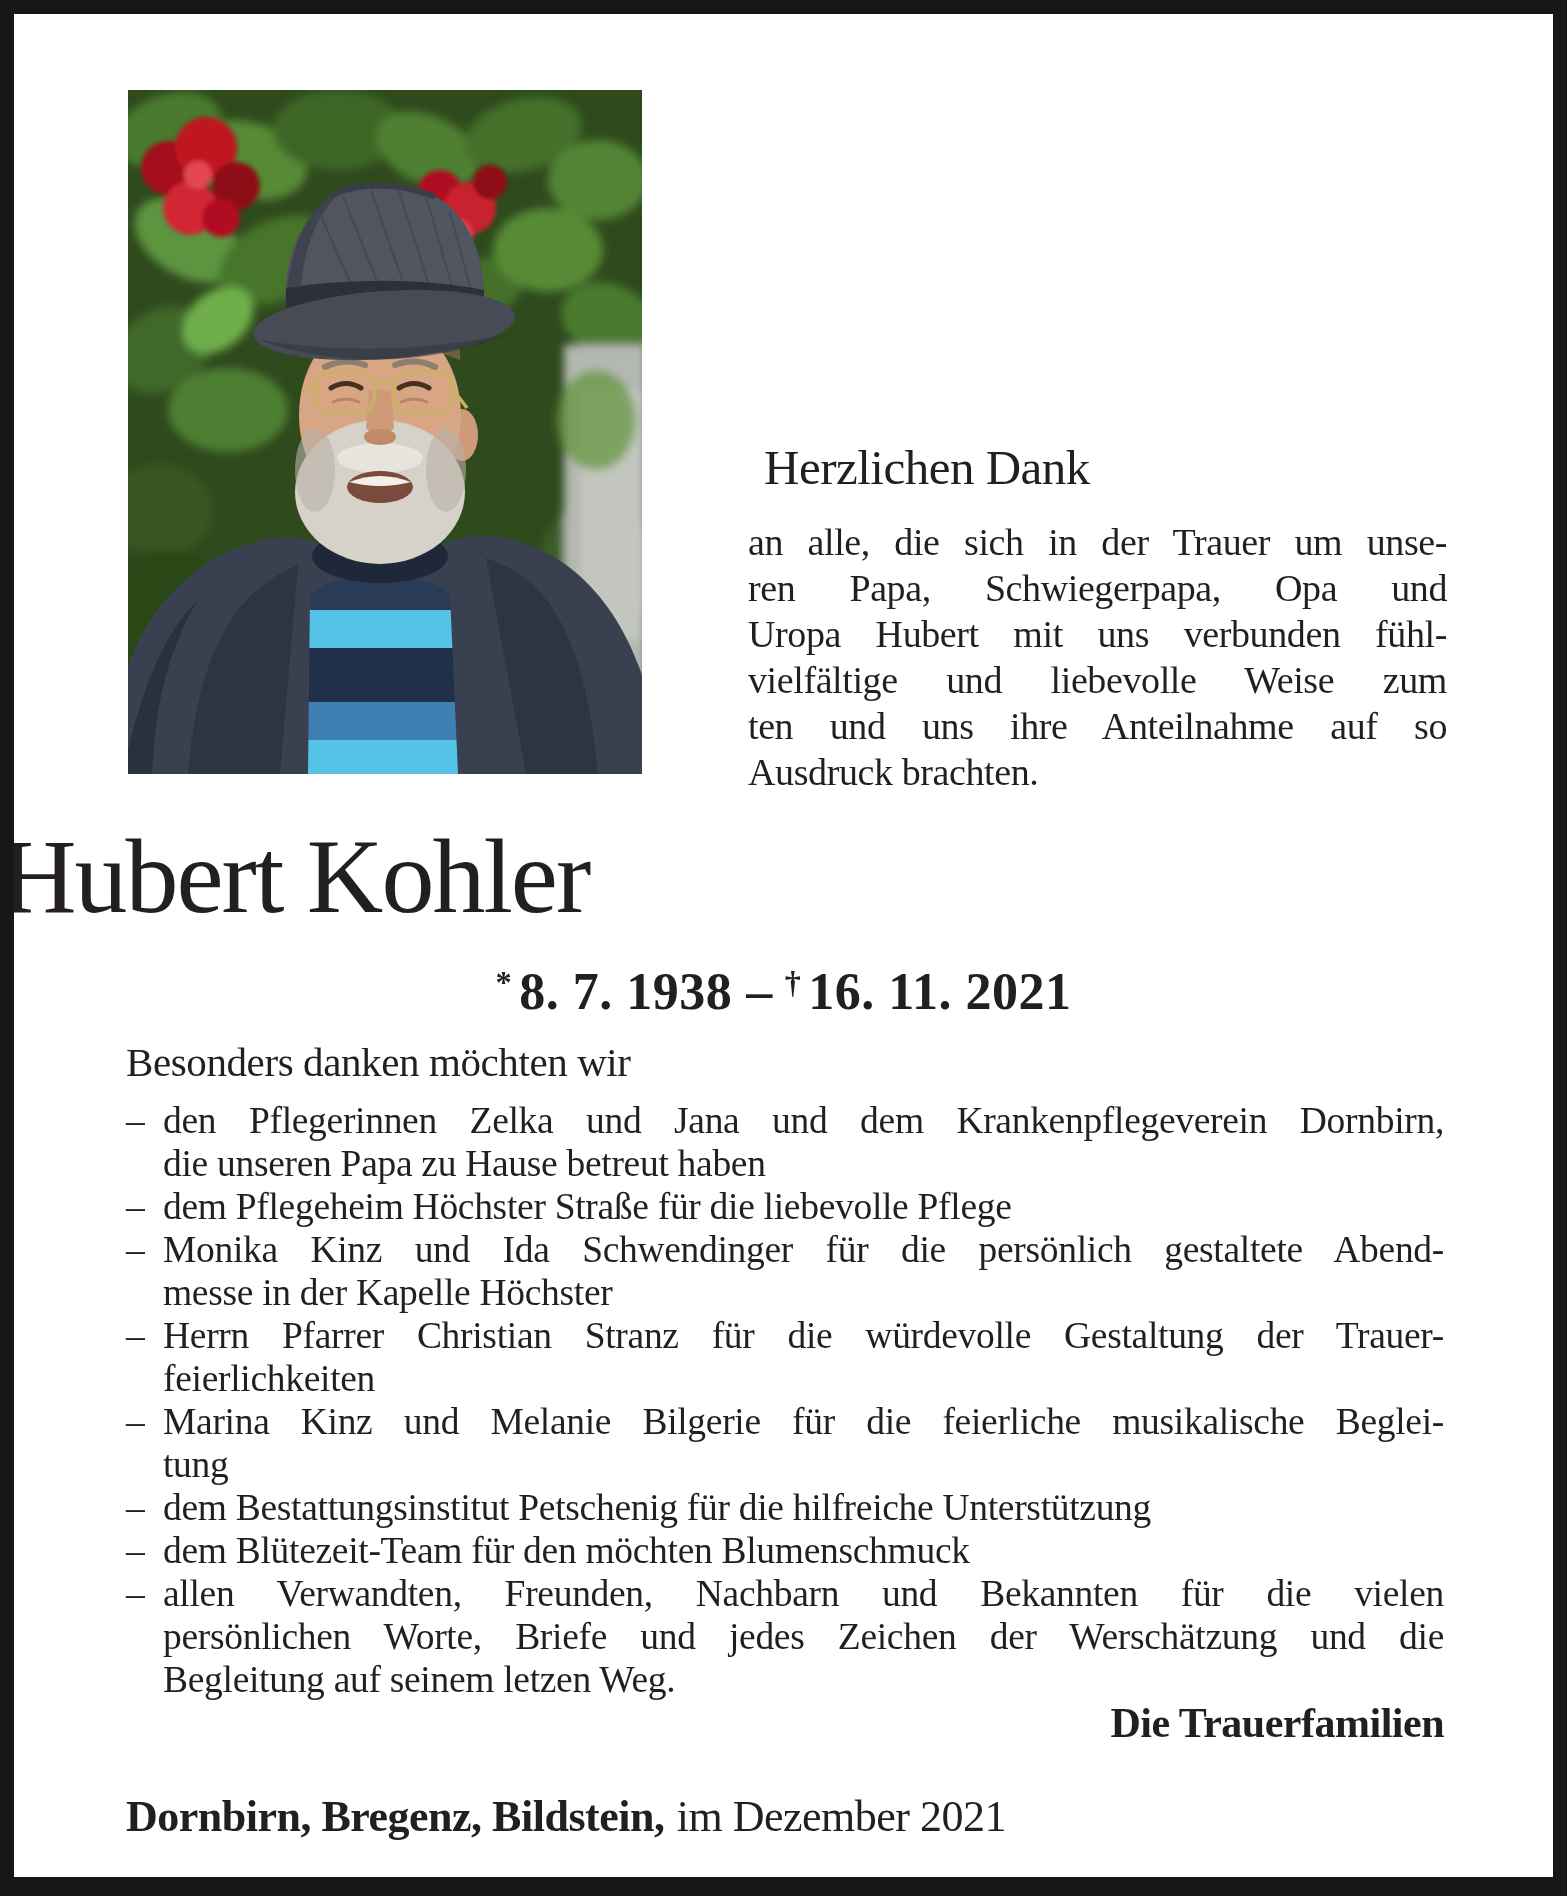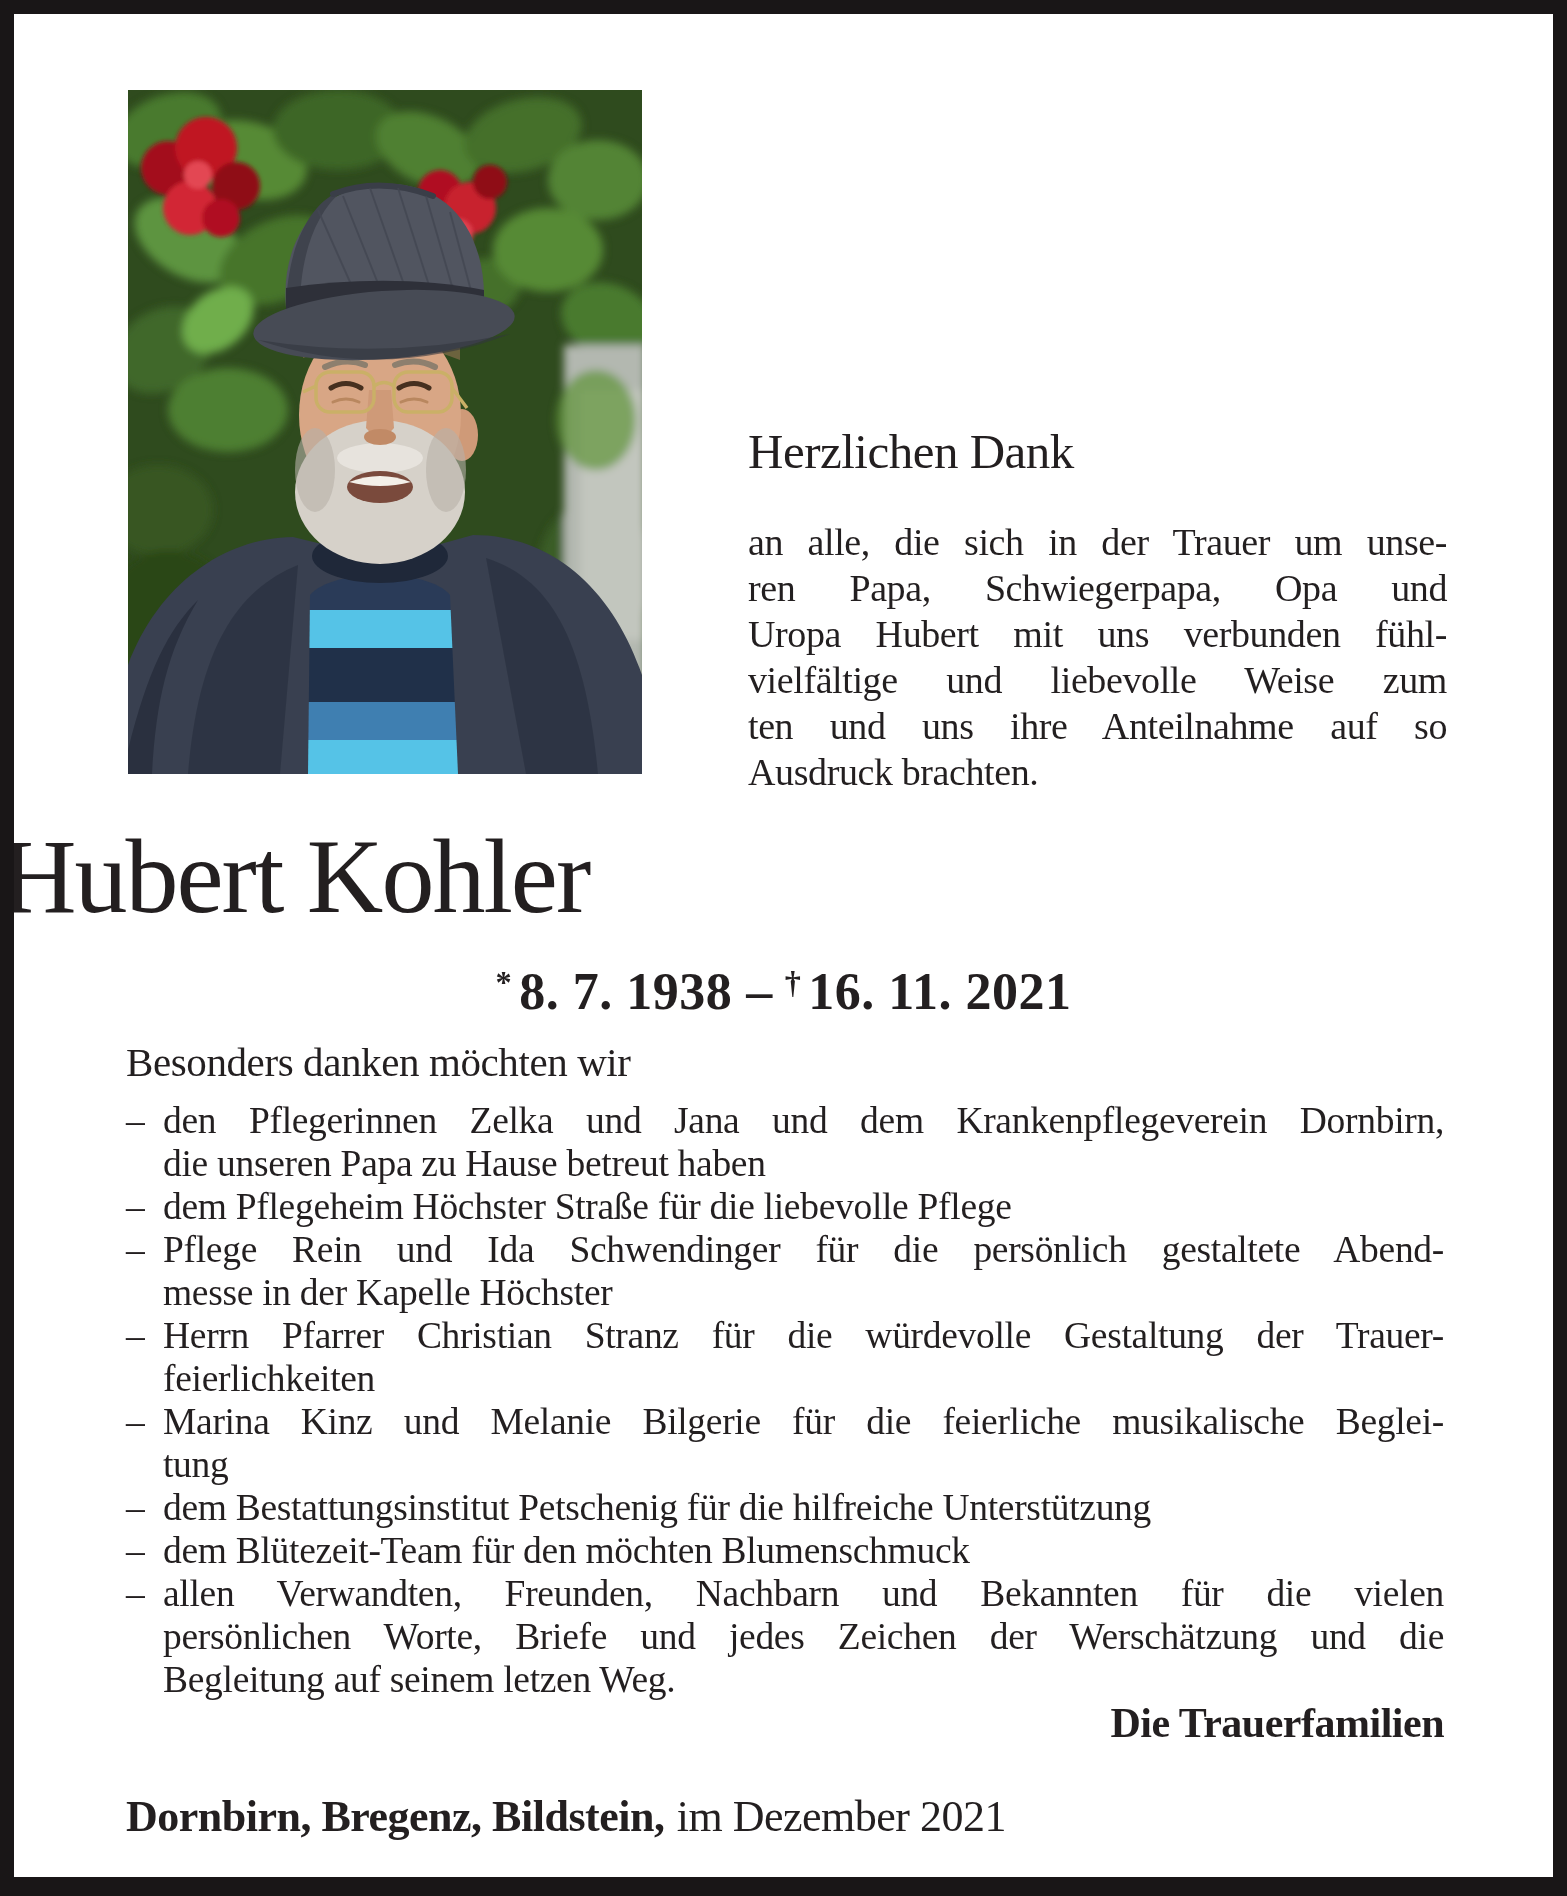--- a/index.html
+++ b/index.html
@@ -19,21 +19,21 @@
     pointer-events:none;
     z-index:5;
   }
   .photo{
     position:absolute;left:128px;top:90px;width:514px;height:684px;
     z-index:1;
   }
   .photo svg{display:block;width:100%;height:100%;}
   .heading{
     position:absolute;left:748px;top:423px;
-    margin:0;font-size:49px;font-weight:normal;letter-spacing:-0.5px;
+    margin:16px;font-size:49px;font-weight:normal;letter-spacing:-0.5px;
   }
   .message{
     position:absolute;left:748px;top:519px;width:699px;
     font-size:38px;line-height:46px;letter-spacing:-0.4px;
   }
   .jline{text-align:justify;text-align-last:justify;}
   .name{
     position:absolute;left:0;top:816px;width:100%;
     text-align:left;font-size:106px;letter-spacing:-2px;
     white-space:nowrap;
@@ -221,21 +221,21 @@
       </div>
       <div class="thx-row">
         <span class="thx-marker">–</span>
         <div class="thx-body">
           <div>dem Pflegeheim Höchster Straße für die liebevolle Pflege</div>
         </div>
       </div>
       <div class="thx-row">
         <span class="thx-marker">–</span>
         <div class="thx-body">
-          <div class="jline">Pflege Rein und Ida Schwendinger für die persönlich gestaltete Abend-</div>
+          <div class="jline">Monika Kinz und Ida Schwendinger für die persönlich gestaltete Abend-</div>
           <div>messe in der Kapelle Höchster</div>
         </div>
       </div>
       <div class="thx-row">
         <span class="thx-marker">–</span>
         <div class="thx-body">
           <div class="jline">Herrn Pfarrer Christian Stranz für die würdevolle Gestaltung der Trauer-</div>
           <div>feierlichkeiten</div>
         </div>
       </div>

